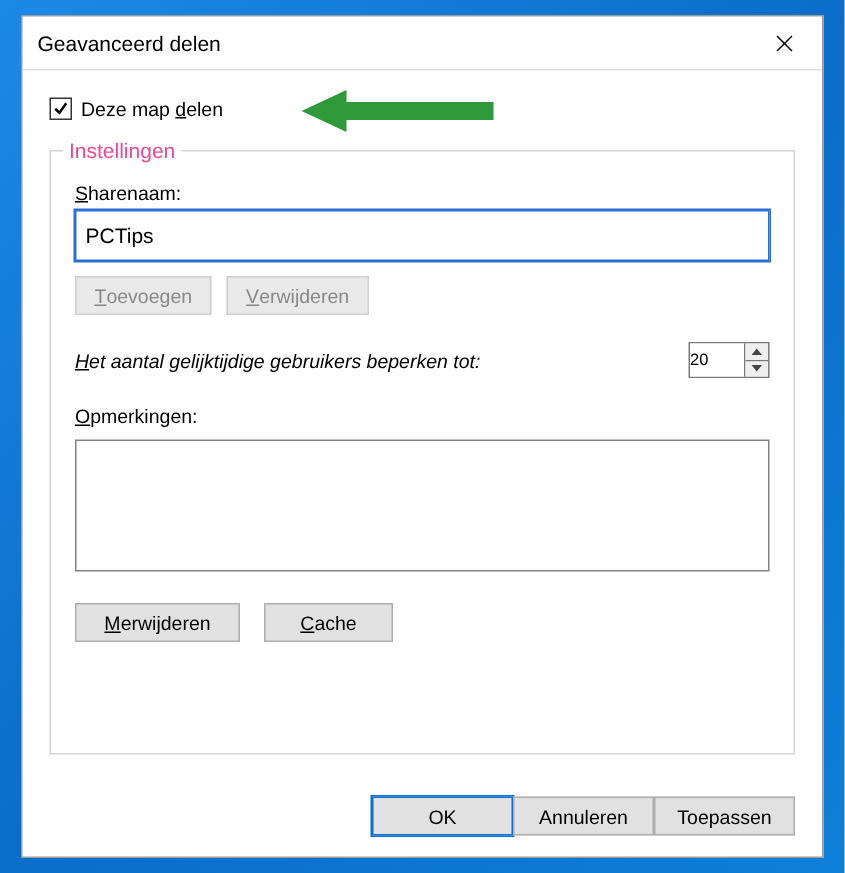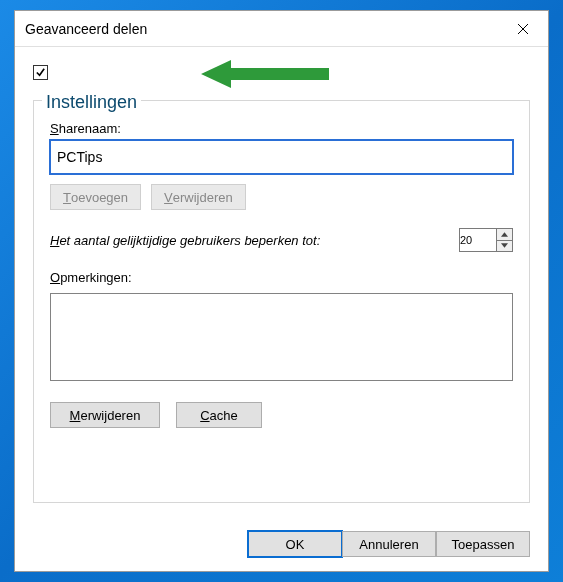--- a/index.html
+++ b/index.html
@@ -78,22 +78,22 @@
     position: relative;
     margin-top: 6px;
     padding: 14px 16px 16px 16px;
     flex: 1;
   }
   .group-legend {
     position: absolute;
     top: -9px; left: 8px;
     background: #fff;
     padding: 0 4px;
-    font-size: 18px;
-    color: #0c4a6e;
+    font-size: 14px;
+    color: #ec4899;
   }
 
   .field-label { margin: 6px 0 4px 0; }
   .input-share {
     width: 100%;
     height: 26px;
     border: 1px solid #2a6fd6;
     outline: 1px solid #2a6fd6;
     padding: 16px 6px;
     font-family: inherit;
@@ -197,20 +197,23 @@
   </div>
 
   <div class="client">
 
     <div class="share-row">
       <span class="checkbox">
         <svg width="11" height="11" viewBox="0 0 12 12">
           <polyline points="2,6 5,9 10,2"></polyline>
         </svg>
       </span>
+      <label>
+        <span>Deze map </span><span class="underline-d">d</span><span>elen</span>
+      </label>
       <svg class="arrow" width="130" height="34" viewBox="0 0 130 34">
         <polygon points="0,17 30,3 30,11 128,11 128,23 30,23 30,31" fill="#2e9a3a"></polygon>
       </svg>
     </div>
 
     <div class="groupbox">
       <div class="group-legend">Instellingen</div>
 
       <div class="field-label">
         <span class="underline-d">S</span><span>harenaam:</span>

